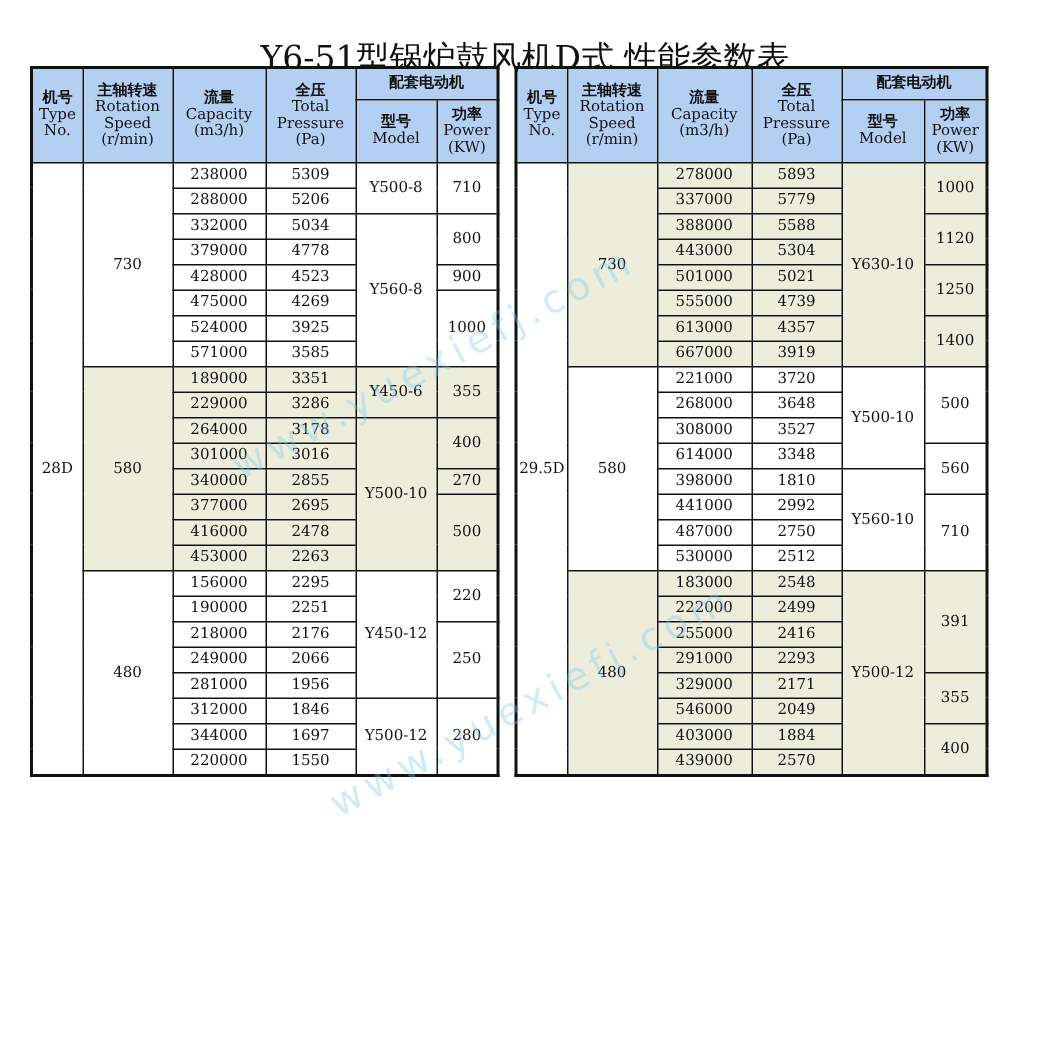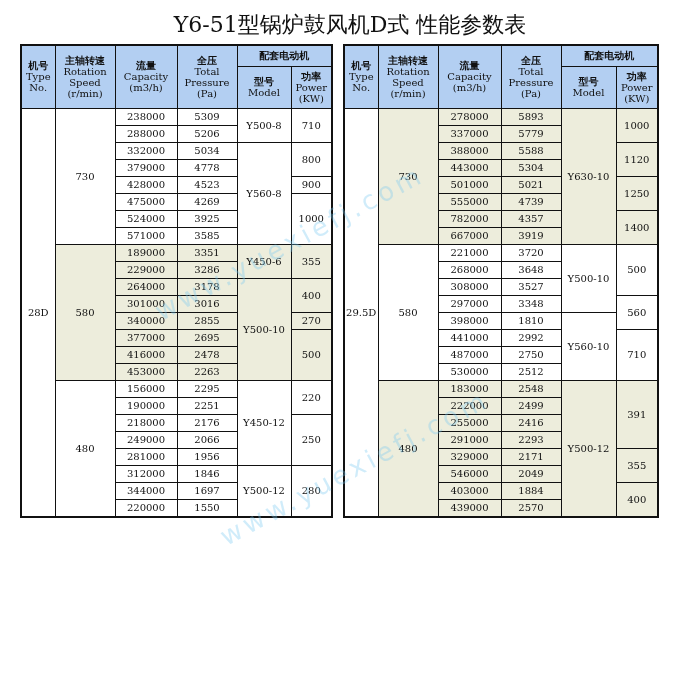--- a/index.html
+++ b/index.html
@@ -1,18 +1,18 @@
 <!DOCTYPE html>
 <html><head>
   <meta charset="utf-8">
   <style>
     html, body { margin: 0; padding: 0; background: #ffffff; }
     body { width: 700px; height: 700px; position: relative; overflow: hidden;
       font-family: "DejaVu Serif", "Liberation Serif", serif; color: #111; }
-    .title { position: absolute; top: 10px; left: 0; width: 700px; text-align: center;
+    .title { position: absolute; top: 24px; left: 0; width: 700px; text-align: center;
       font-size: 22px; font-family: "DejaVu Serif", serif; letter-spacing: 0px; color: #111; }
     table.spec { position: absolute; top: 44px; border-collapse: collapse; table-layout: fixed;
       font-size: 10px; }
     table.spec td, table.spec th { border: 1px solid #111; text-align: center; vertical-align: middle;
       padding: 0; line-height: 11px; font-weight: normal; overflow: hidden; white-space: nowrap; }
     table.spec th { background: #b3cff2; font-size: 10px; }
     table.spec th .zh { font-weight: bold; }
     table.spec tr.data td { height: 16px; }
     table.spec { border: 2px solid #111; }
     .bg-beige { background: #ededdc; }
@@ -272,21 +272,21 @@
       <tr class="data">
         <td class="bg-beige">501000</td>
         <td class="bg-beige">5021</td>
         <td rowspan="2" class="bg-beige">1250</td>
       </tr>
       <tr class="data">
         <td class="bg-beige">555000</td>
         <td class="bg-beige">4739</td>
       </tr>
       <tr class="data">
-        <td class="bg-beige">782000</td>
+        <td class="bg-beige">613000</td>
         <td class="bg-beige">4357</td>
         <td rowspan="2" class="bg-beige">1400</td>
       </tr>
       <tr class="data">
         <td class="bg-beige">667000</td>
         <td class="bg-beige">3919</td>
       </tr>
       <tr class="data">
         <td rowspan="8" class="bg-white">580</td>
         <td class="bg-white">221000</td>
@@ -296,21 +296,21 @@
       </tr>
       <tr class="data">
         <td class="bg-white">268000</td>
         <td class="bg-white">3648</td>
       </tr>
       <tr class="data">
         <td class="bg-white">308000</td>
         <td class="bg-white">3527</td>
       </tr>
       <tr class="data">
-        <td class="bg-white">297000</td>
+        <td class="bg-white">614000</td>
         <td class="bg-white">3348</td>
         <td rowspan="2" class="bg-white">560</td>
       </tr>
       <tr class="data">
         <td class="bg-white">398000</td>
         <td class="bg-white">1810</td>
         <td rowspan="4" class="bg-white">Y560-10</td>
       </tr>
       <tr class="data">
         <td class="bg-white">441000</td>

